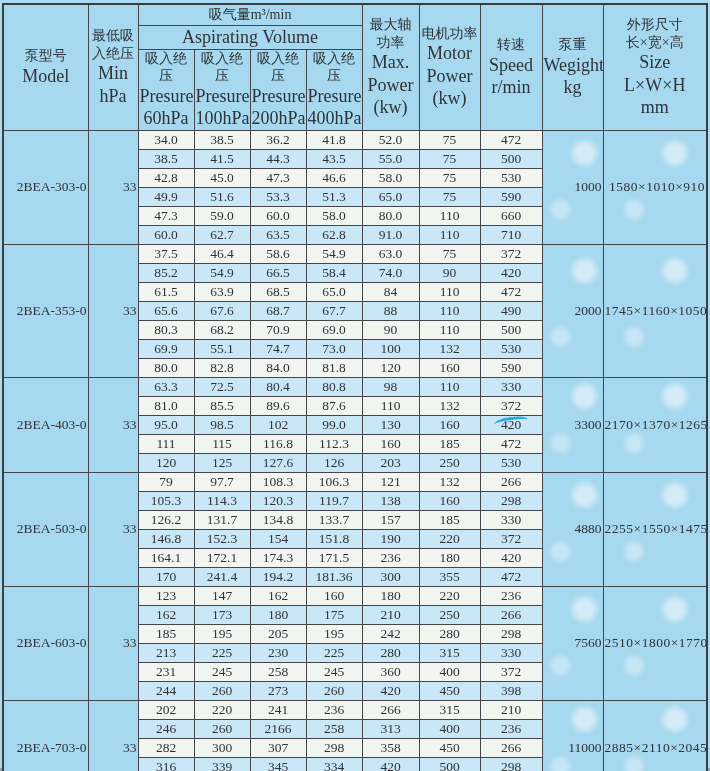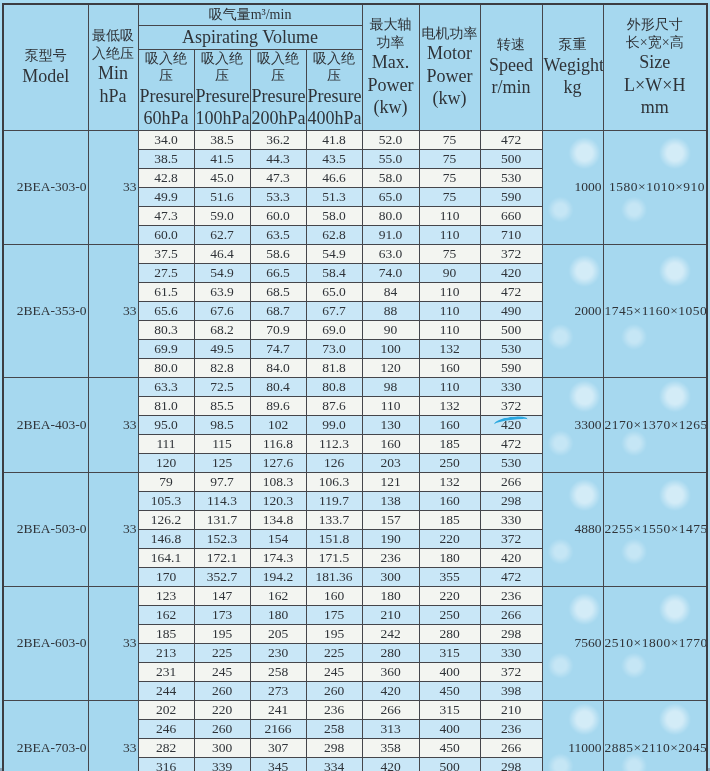--- a/index.html
+++ b/index.html
@@ -239,21 +239,21 @@
           <td class="num">46.4</td>
           <td class="num">58.6</td>
           <td class="num">54.9</td>
           <td class="num">63.0</td>
           <td class="num">75</td>
           <td class="num">372</td>
           <td class="solid washed" rowspan="7">2000</td>
           <td class="solid washed size-cell" rowspan="7">1745×1160×1050</td>
         </tr>
         <tr class="zb">
-          <td class="num">27.5</td>
+          <td class="num">85.2</td>
           <td class="num">54.9</td>
           <td class="num">66.5</td>
           <td class="num">58.4</td>
           <td class="num">74.0</td>
           <td class="num">90</td>
           <td class="num">420</td>
         </tr>
         <tr class="zw">
           <td class="num">61.5</td>
           <td class="num">63.9</td>
@@ -276,21 +276,21 @@
           <td class="num">80.3</td>
           <td class="num">68.2</td>
           <td class="num">70.9</td>
           <td class="num">69.0</td>
           <td class="num">90</td>
           <td class="num">110</td>
           <td class="num">500</td>
         </tr>
         <tr class="zb">
           <td class="num">69.9</td>
-          <td class="num">49.5</td>
+          <td class="num">55.1</td>
           <td class="num">74.7</td>
           <td class="num">73.0</td>
           <td class="num">100</td>
           <td class="num">132</td>
           <td class="num">530</td>
         </tr>
         <tr class="zw">
           <td class="num">80.0</td>
           <td class="num">82.8</td>
           <td class="num">84.0</td>
@@ -392,21 +392,21 @@
           <td class="num">164.1</td>
           <td class="num">172.1</td>
           <td class="num">174.3</td>
           <td class="num">171.5</td>
           <td class="num">236</td>
           <td class="num">180</td>
           <td class="num">420</td>
         </tr>
         <tr class="zb">
           <td class="num">170</td>
-          <td class="num">352.7</td>
+          <td class="num">241.4</td>
           <td class="num">194.2</td>
           <td class="num">181.36</td>
           <td class="num">300</td>
           <td class="num">355</td>
           <td class="num">472</td>
         </tr>
         <tr class="zw">
           <td class="solid" rowspan="6">2BEA-603-0</td>
           <td class="solid" rowspan="6">33</td>
           <td class="num">123</td>

